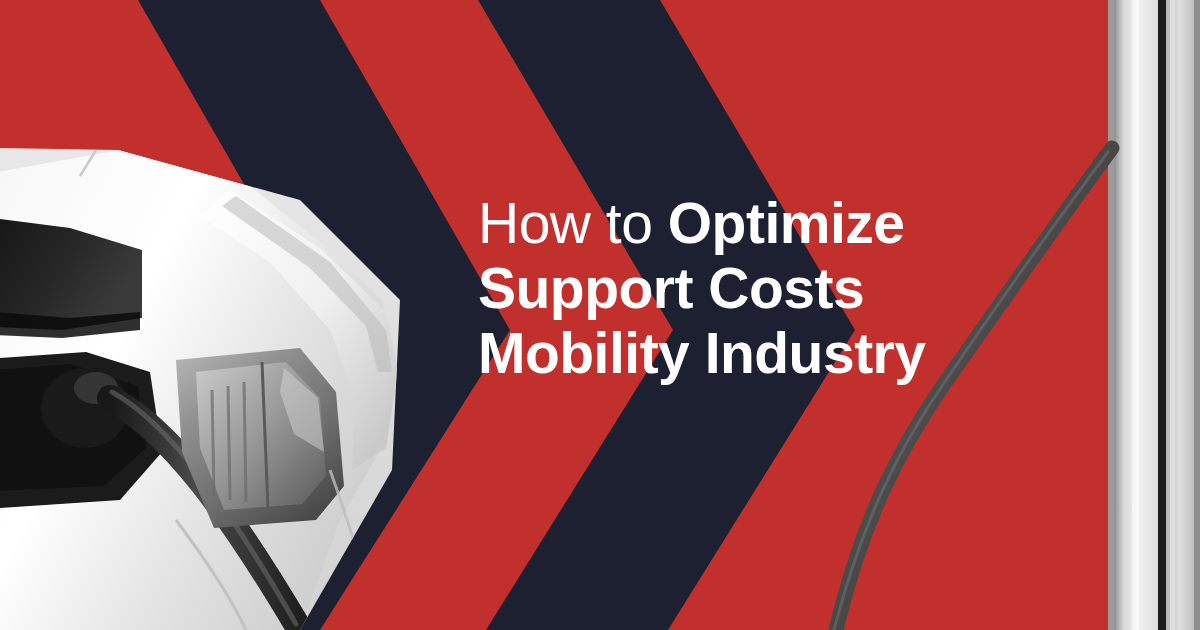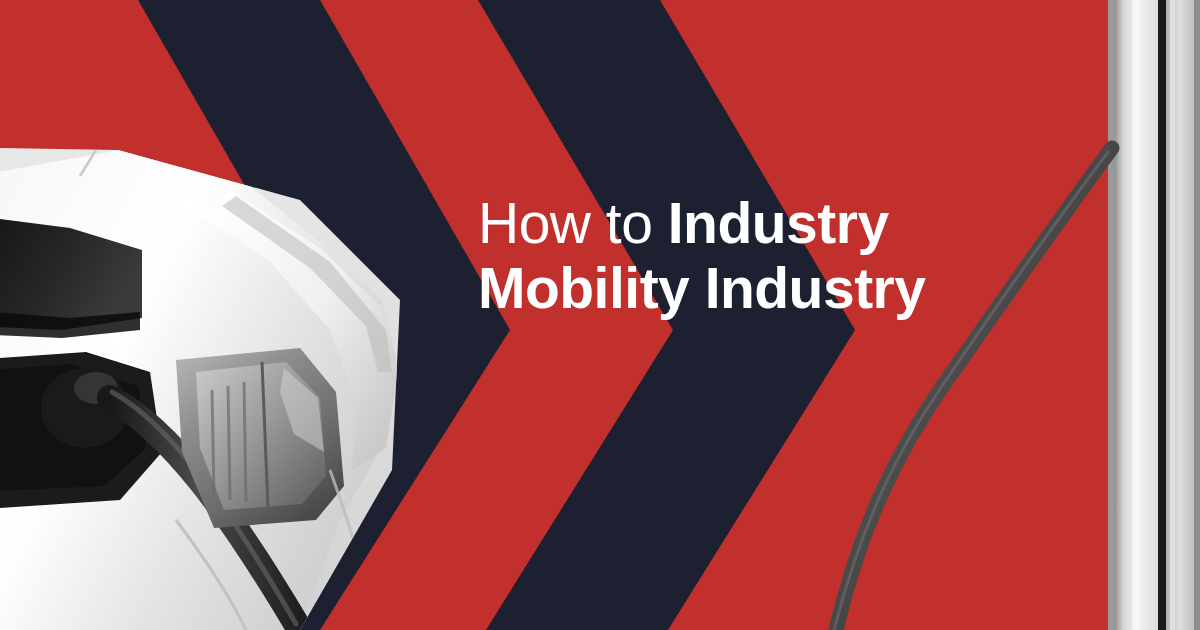--- a/index.html
+++ b/index.html
@@ -199,20 +199,21 @@
         <stop offset="0%" stop-color="#1d1d1d"></stop>
         <stop offset="40%" stop-color="#4e4e4e"></stop>
         <stop offset="100%" stop-color="#222222"></stop>
       </linearGradient>
     </defs>
     <path fill="none" stroke="url(#cableR)" stroke-width="15" stroke-linecap="round" d="M1112,148 C1076,196 1010,290 944,384 C900,448 862,520 836,630"></path>
     <path fill="none" stroke="#7a7a7a" stroke-width="3" stroke-linecap="round" opacity="0.45" d="M1108,152 C1072,200 1006,292 942,386 C898,450 862,522 834,630"></path>
   </svg>
 
   <div id="headline">
-    <span class="hl-line"><span class="w-light">How to </span><span class="w-bold">Industry</span></span>
-
+    <span class="hl-line"><span class="w-light">How to </span><span class="w-bold">Optimize</span></span>
+
+    <span class="hl-line"><span class="w-bold">Support Costs</span></span>
 
 
     <span class="hl-line"><span class="w-bold">Mobility Industry</span></span>
   </div>
 
 </div>
 
 </body></html>

